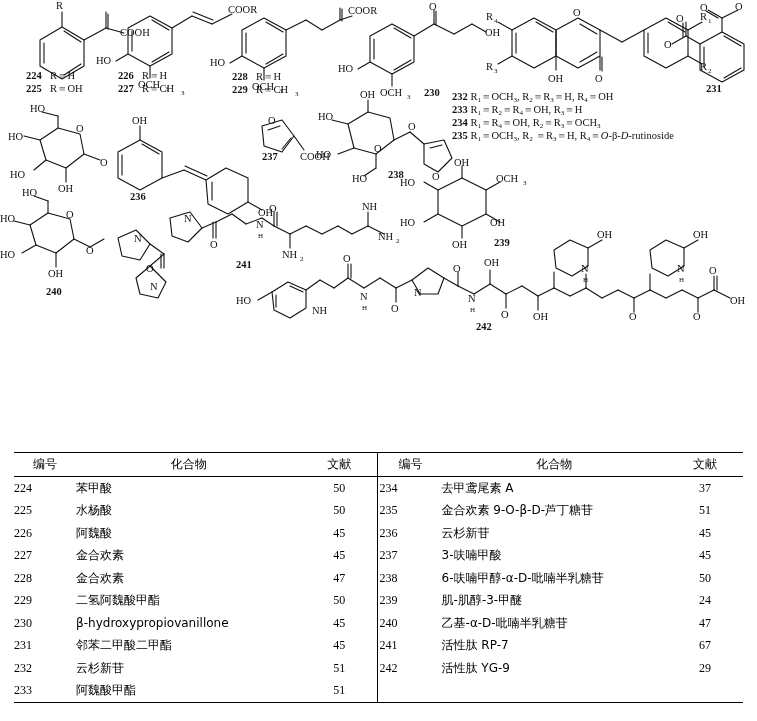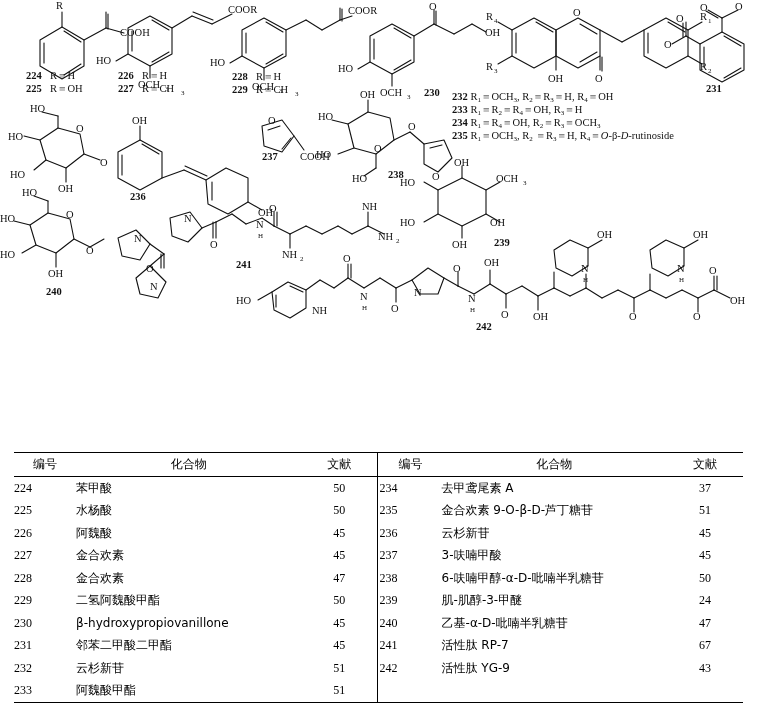--- a/index.html
+++ b/index.html
@@ -586,21 +586,21 @@
           <td class="c-name">活性肽 RP-7</td>
           <td class="c-ref">67</td>
         </tr>
         <tr>
           <td class="c-num">232</td>
           <td class="c-name">云杉新苷</td>
           <td class="c-ref">51</td>
           <td class="divider-cell"></td>
           <td class="c-num">242</td>
           <td class="c-name">活性肽 YG-9</td>
-          <td class="c-ref">43</td>
+          <td class="c-ref">29</td>
         </tr>
         <tr class="rule-bottom">
           <td class="c-num">233</td>
           <td class="c-name">阿魏酸甲酯</td>
           <td class="c-ref">51</td>
           <td class="divider-cell"></td>
           <td class="c-num"></td>
           <td class="c-name"></td>
           <td class="c-ref"></td>
         </tr>

